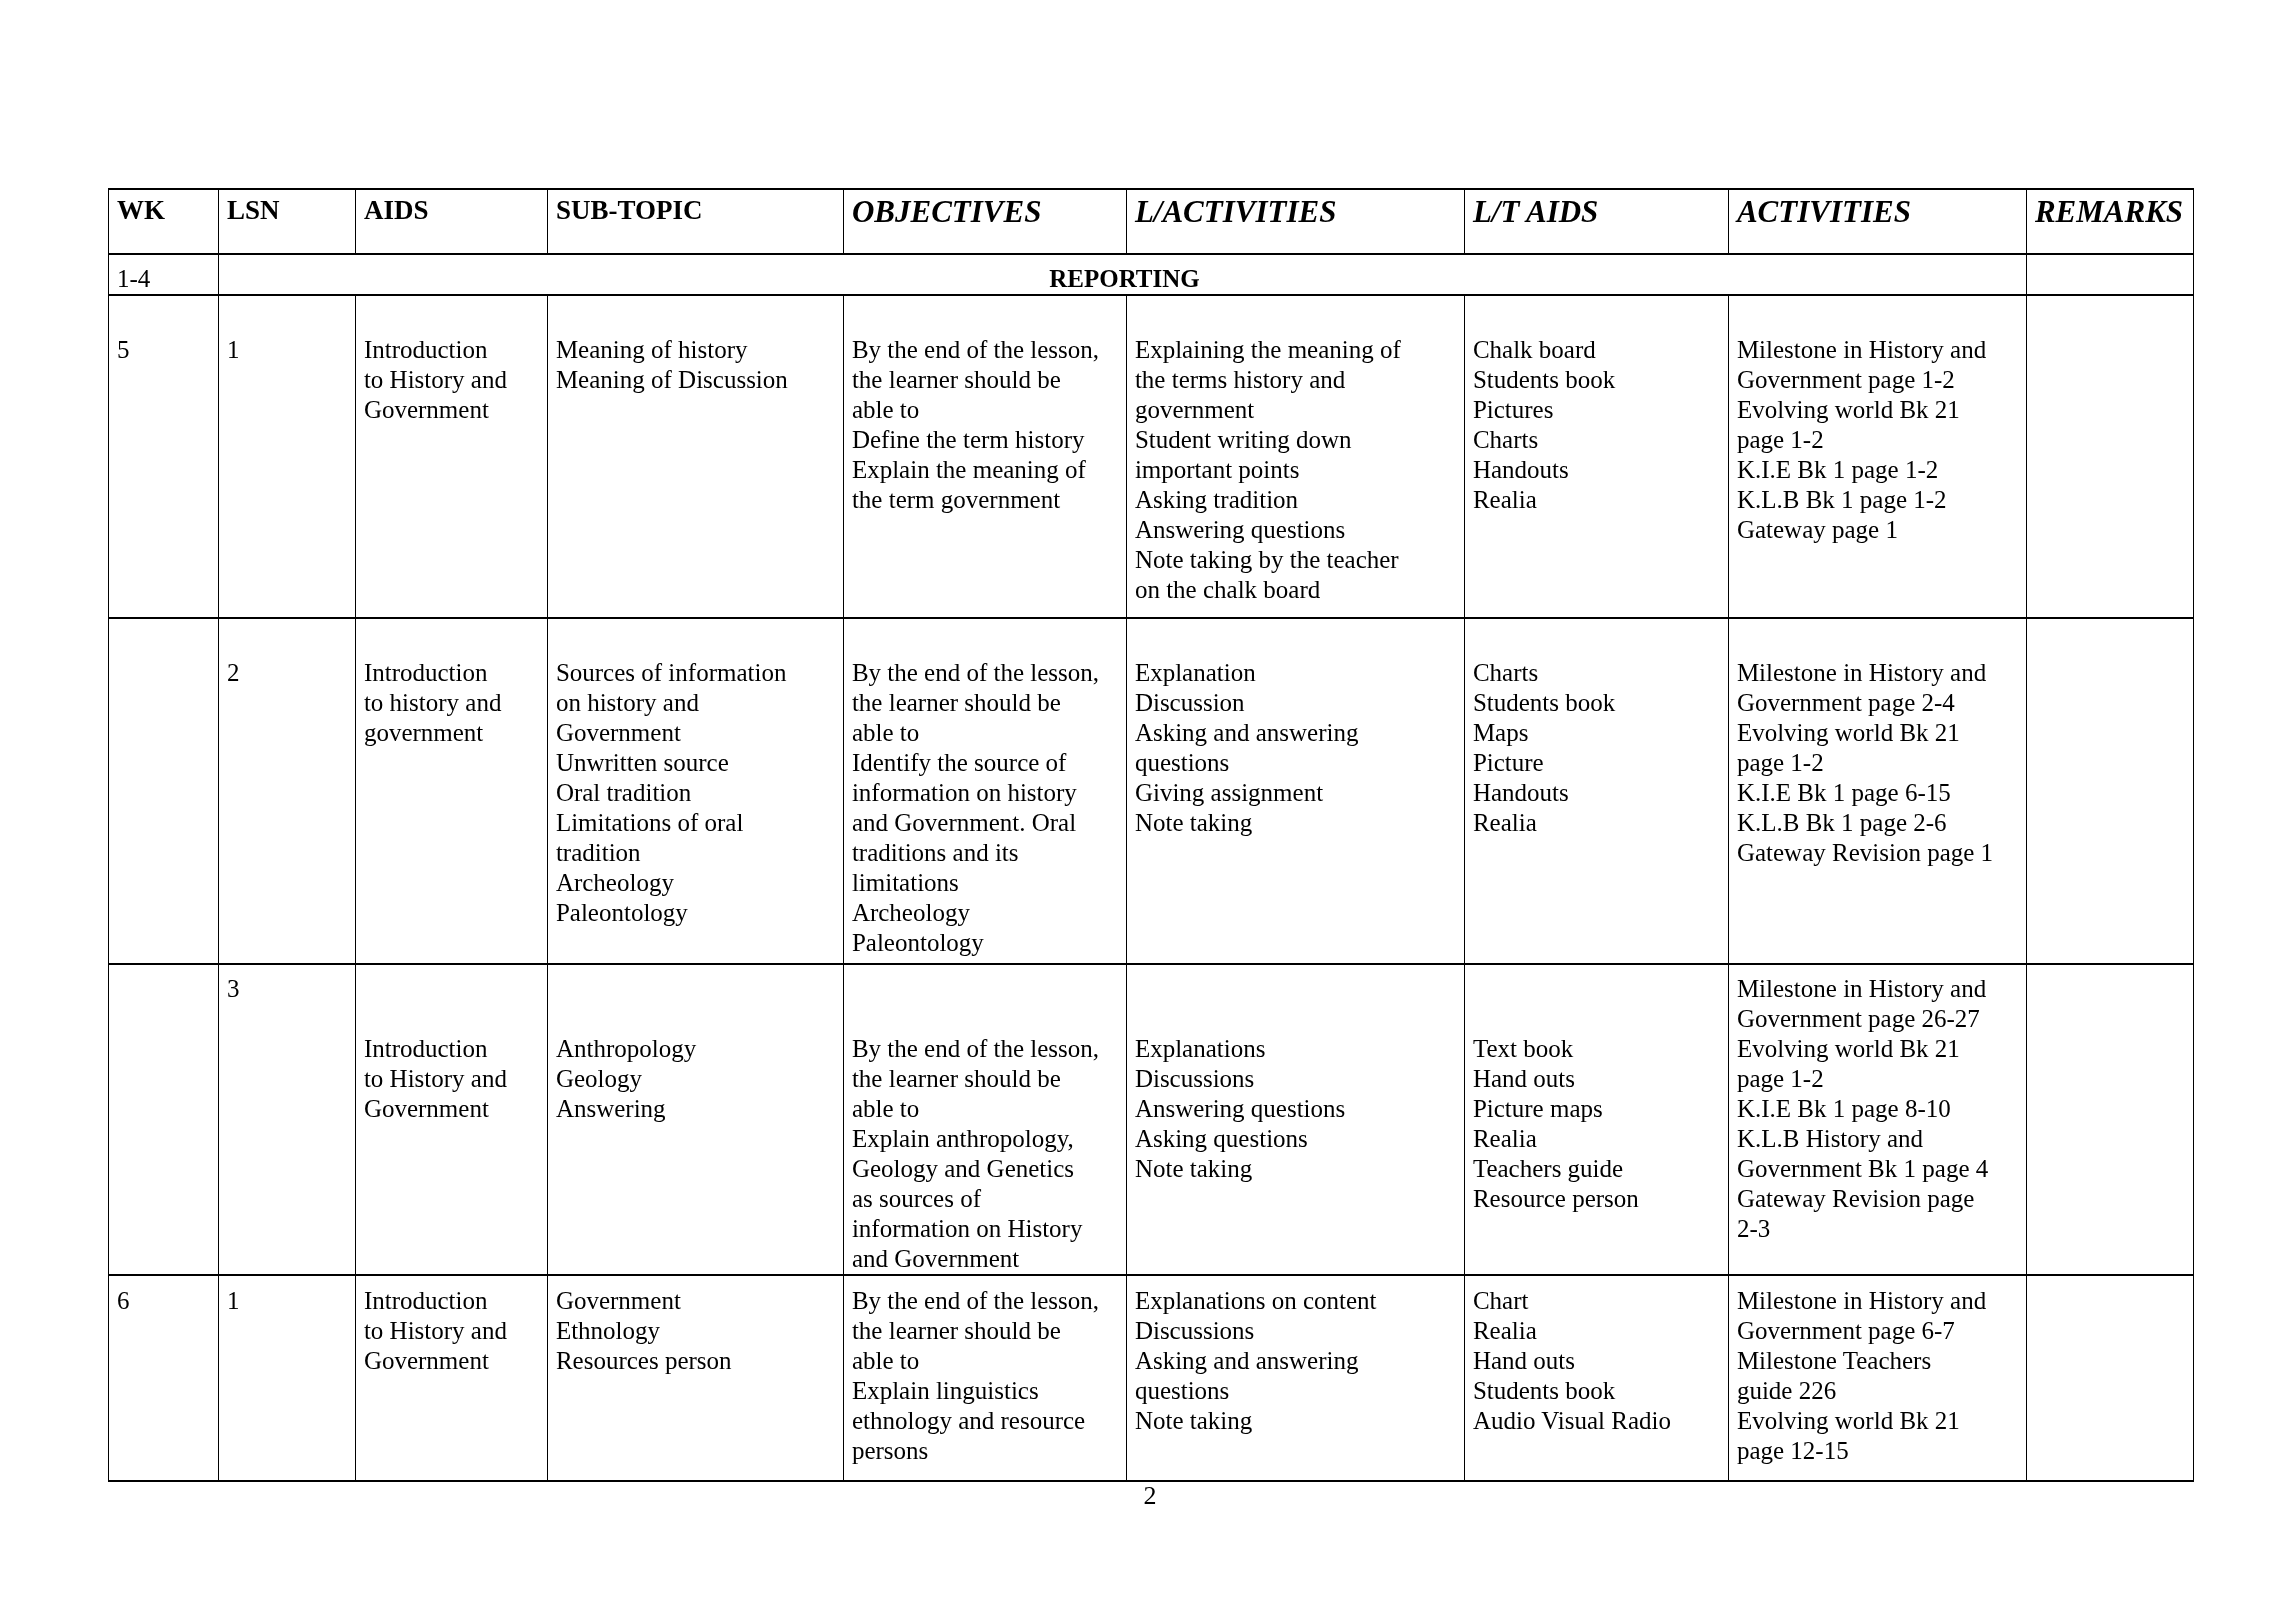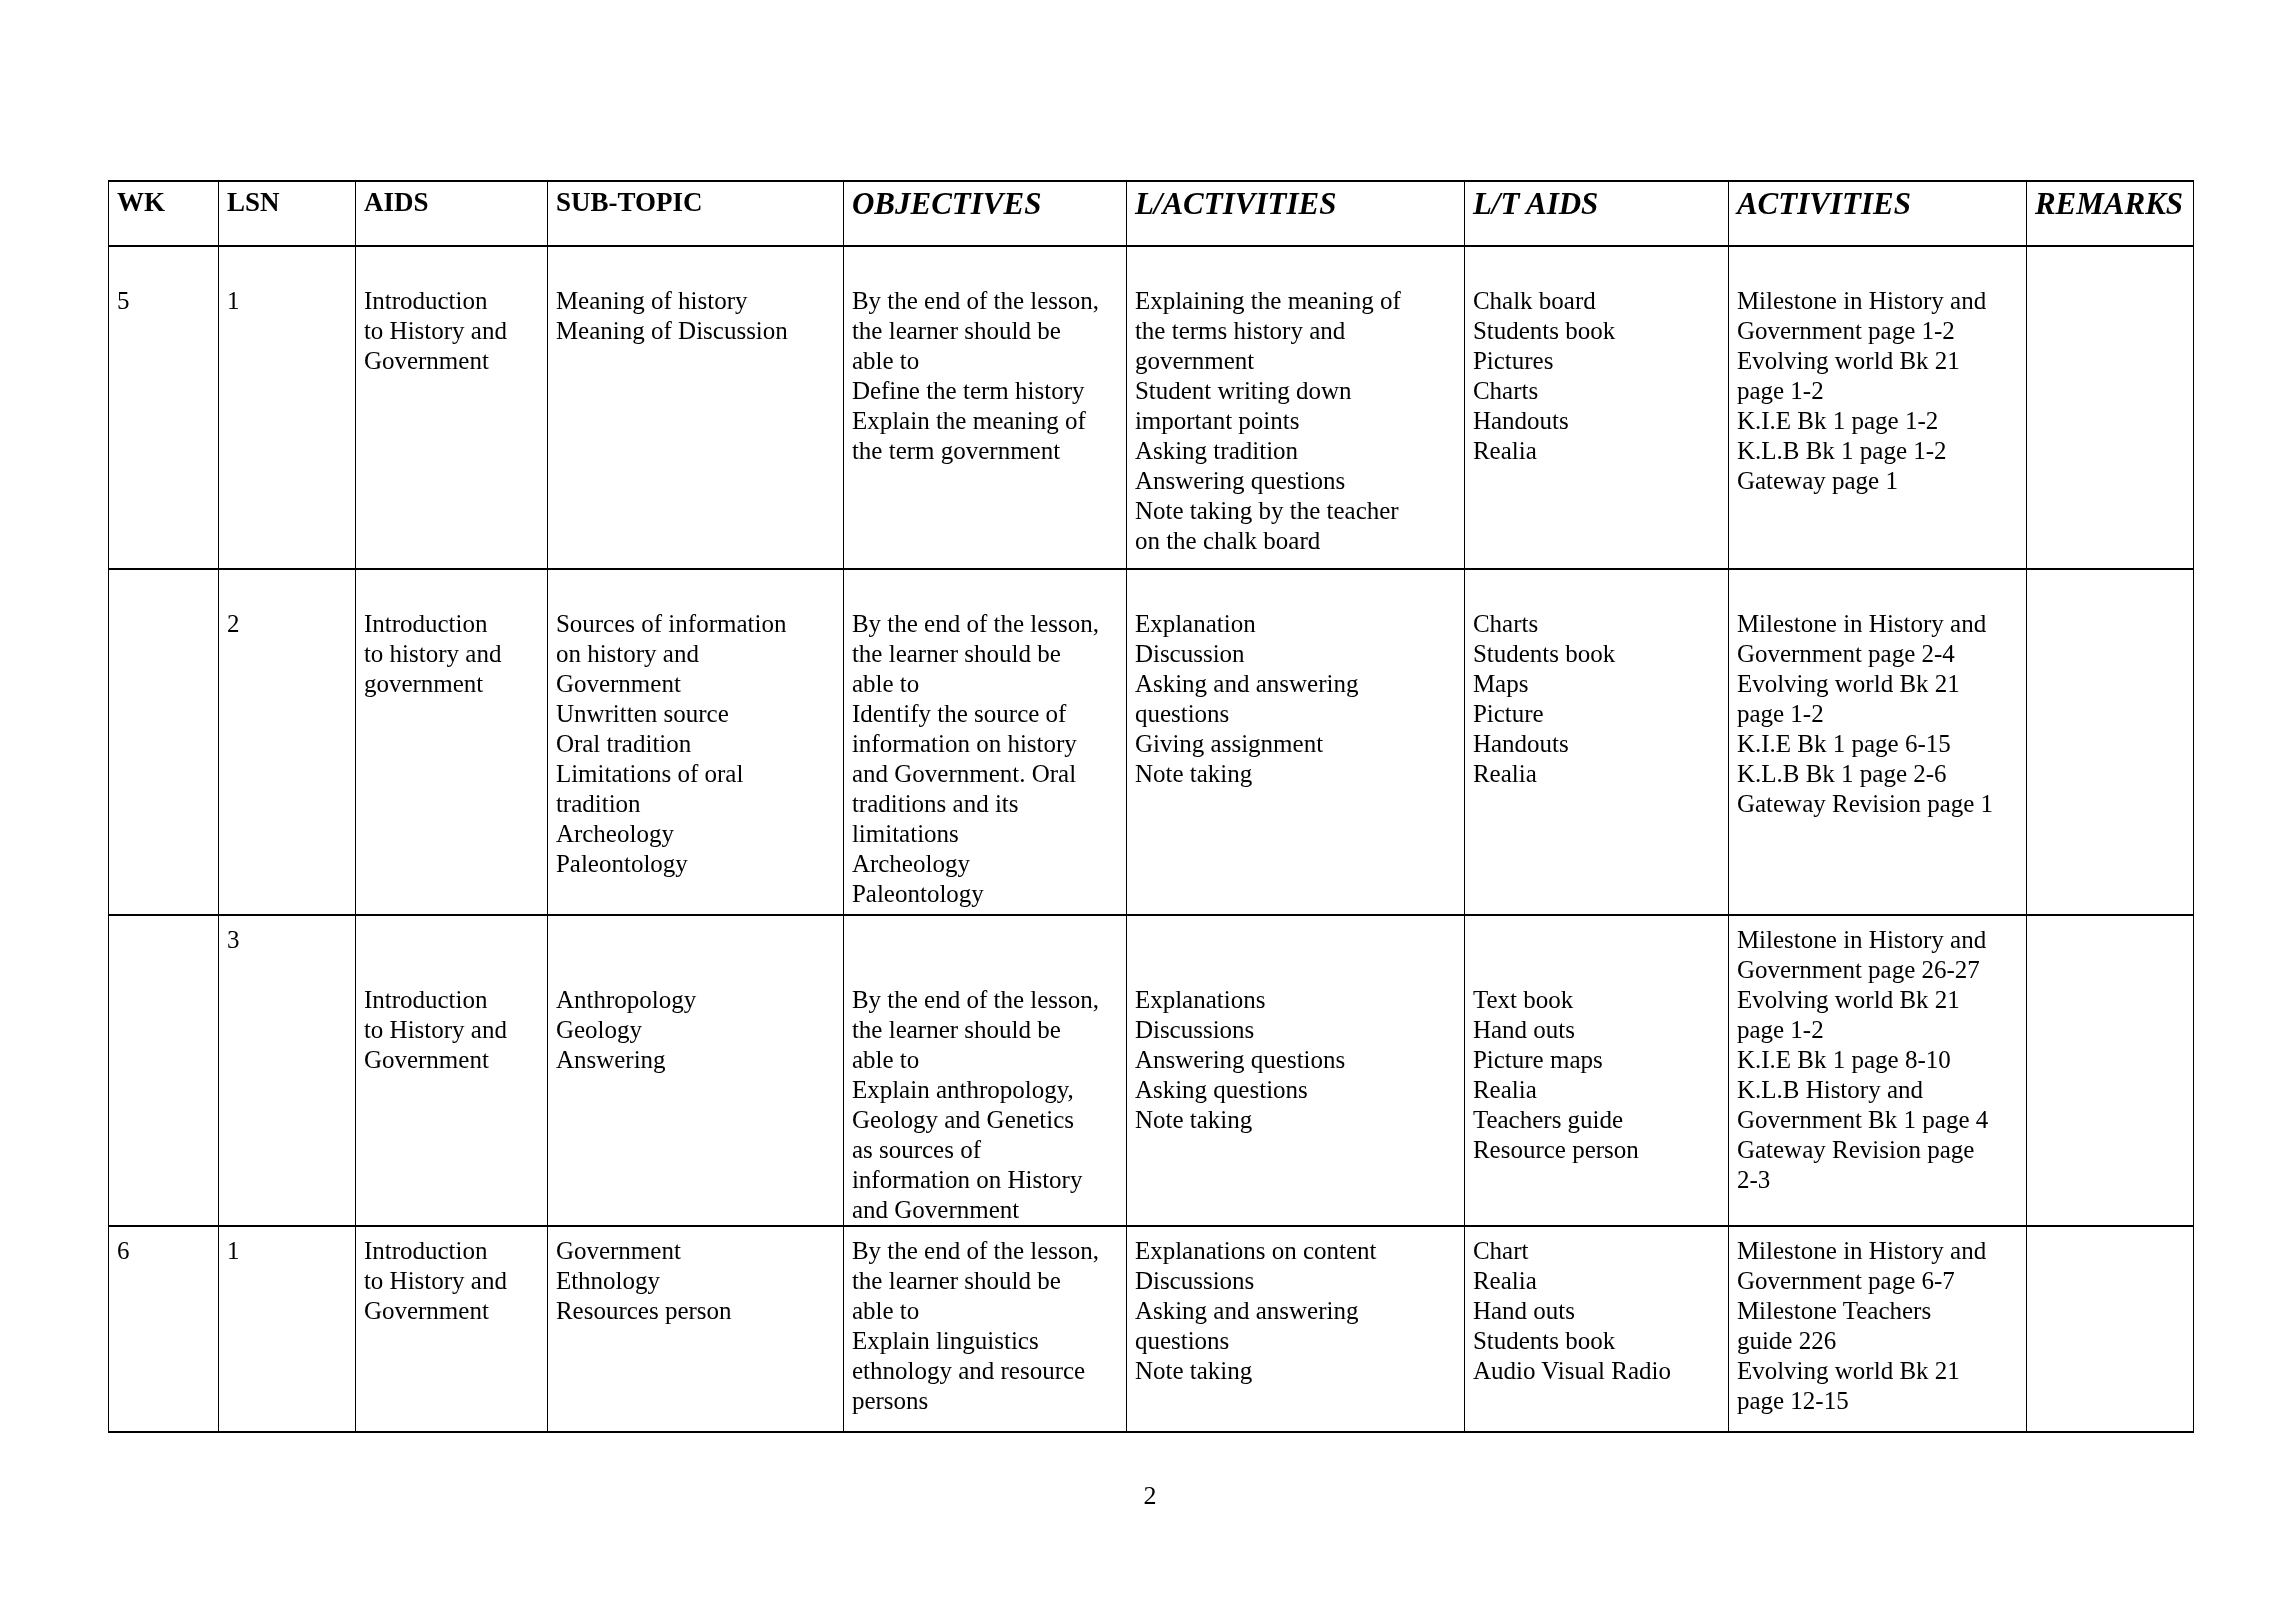--- a/index.html
+++ b/index.html
@@ -11,21 +11,21 @@
     height: 1623px;
     background: #ffffff;
     font-family: "Liberation Serif", serif;
     color: #000000;
     position: relative;
     overflow: hidden;
   }
   .table-wrap {
     position: absolute;
     left: 108px;
-    top: 180px;
+    top: 188px;
     width: 1800px;
   }
   table.sow {
     border-collapse: collapse;
     table-layout: fixed;
     width: 2084px;
     background: #ffffff;
   }
   table.sow th, table.sow td {
     border-left: 1.3px solid #000;
@@ -105,20 +105,25 @@
         <th>AIDS</th>
         <th>SUB-TOPIC</th>
         <th>OBJECTIVES</th>
         <th>L/ACTIVITIES</th>
         <th>L/T AIDS</th>
         <th>ACTIVITIES</th>
         <th>REMARKS</th>
       </tr>
     </thead>
     <tbody>
+      <tr class="row-banner">
+        <td class="banner-wk">1-4</td>
+        <td class="banner-title" colspan="7">REPORTING</td>
+        <td></td>
+      </tr>
 
       <tr class="row-r0">
         <td>
 5</td>
         <td>
 1</td>
         <td>
 Introduction
 to History and
 Government</td>

